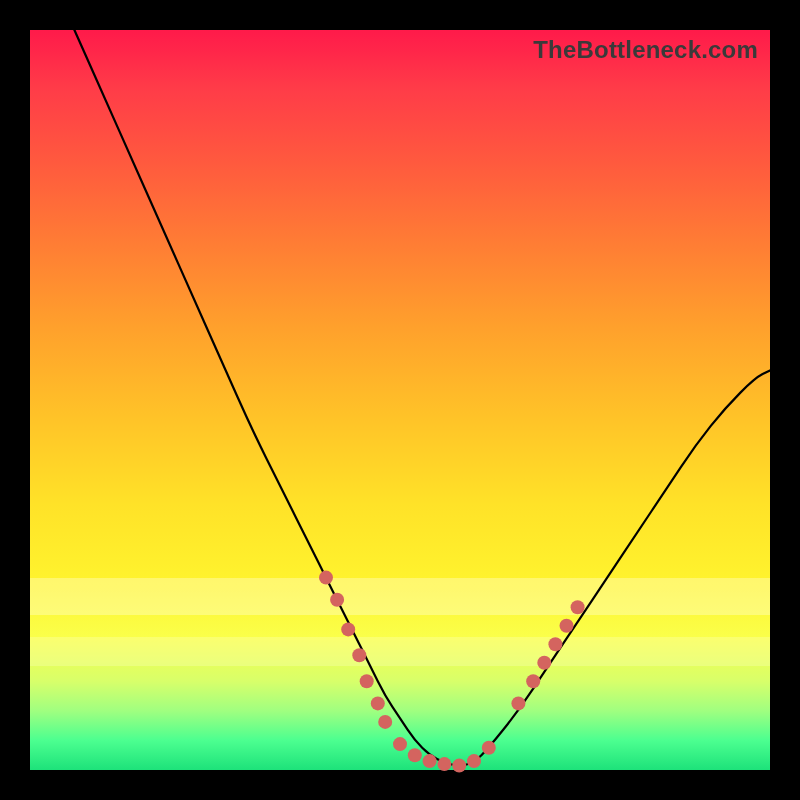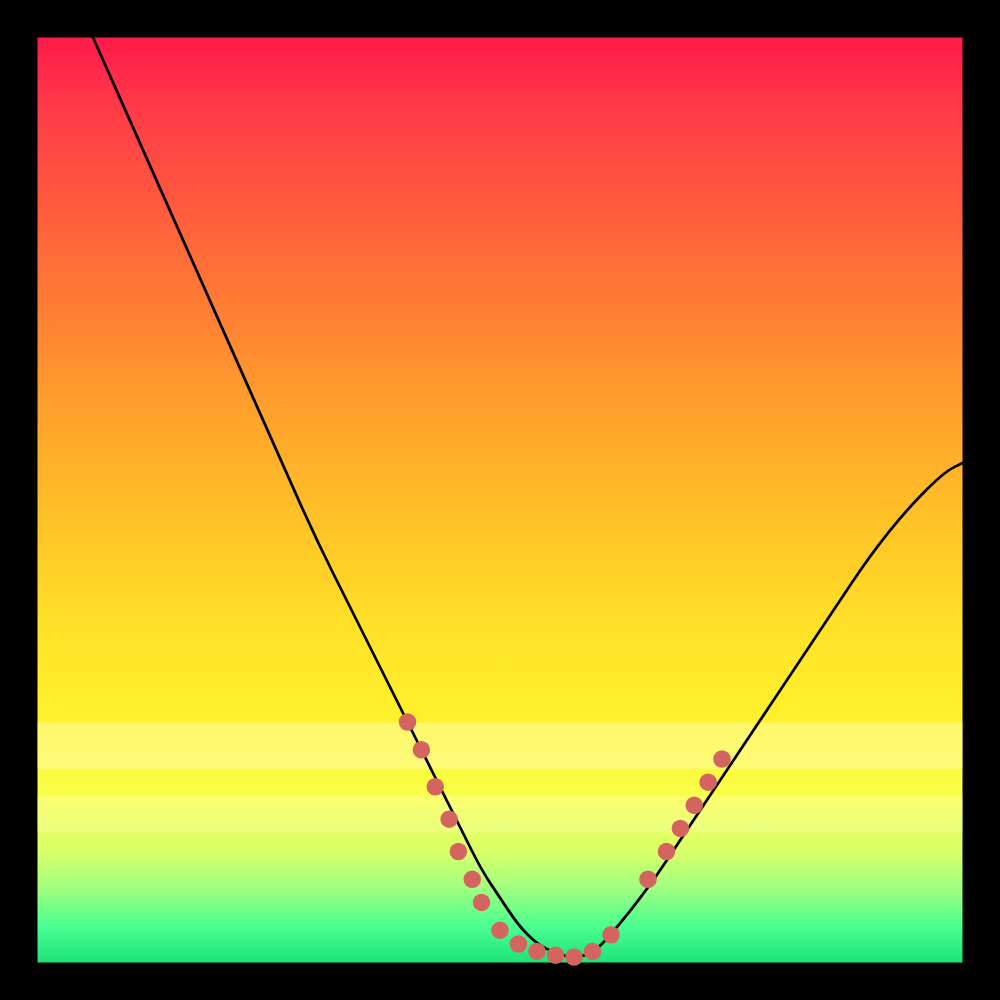--- a/index.html
+++ b/index.html
@@ -81,20 +81,21 @@
 </style>
 </head>
 <body>
 
 <div class="frame">
   <div class="plot">
 
     <div class="pale-band" style="top:74%; height:5%;"></div>
     <div class="pale-band" style="top:82%; height:4%; background:rgba(255,255,220,0.25);"></div>
 
+    <div class="watermark">TheBottleneck.com</div>
 
     <svg class="curve" viewBox="0 0 740 740" preserveAspectRatio="none">
       <path id="curve-path" class="curve-path" d="M 44.4 0.0 Q 44.4 0.0 59.2 33.3 Q 74.0 66.6 88.8 99.9 Q 103.6 133.2 118.4 166.5 Q 133.2 199.8 148.0 233.1 Q 162.8 266.4 177.6 299.7 Q 192.4 333.0 207.2 366.3 Q 222.0 399.6 236.8 429.2 Q 251.6 458.8 266.4 488.4 Q 281.2 518.0 288.6 532.8 Q 296.0 547.6 303.4 562.4 Q 310.8 577.2 318.2 592.0 Q 325.6 606.8 333.0 621.6 Q 340.4 636.4 347.8 651.2 Q 355.2 666.0 362.6 677.1 Q 370.0 688.2 377.4 699.3 Q 384.8 710.4 392.2 717.8 Q 399.6 725.2 407.0 728.9 Q 414.4 732.6 421.8 734.5 Q 429.2 736.3 436.6 734.5 Q 444.0 732.6 451.4 725.2 Q 458.8 717.8 473.6 699.3 Q 488.4 680.8 503.2 658.6 Q 518.0 636.4 532.8 614.2 Q 547.6 592.0 562.4 569.8 Q 577.2 547.6 592.0 525.4 Q 606.8 503.2 621.6 481.0 Q 636.4 458.8 651.2 436.6 Q 666.0 414.4 680.8 395.9 Q 695.6 377.4 710.4 362.6 Q 725.2 347.8 732.6 344.1 T 740.0 340.4"></path>
       <g id="dots-group">
           <circle cx="296.0" cy="547.6" r="7" class="dot"></circle>
           <circle cx="307.1" cy="569.8" r="7" class="dot"></circle>
           <circle cx="318.2" cy="599.4" r="7" class="dot"></circle>
           <circle cx="329.3" cy="625.3" r="7" class="dot"></circle>
           <circle cx="336.7" cy="651.2" r="7" class="dot"></circle>
           <circle cx="347.8" cy="673.4" r="7" class="dot"></circle>

